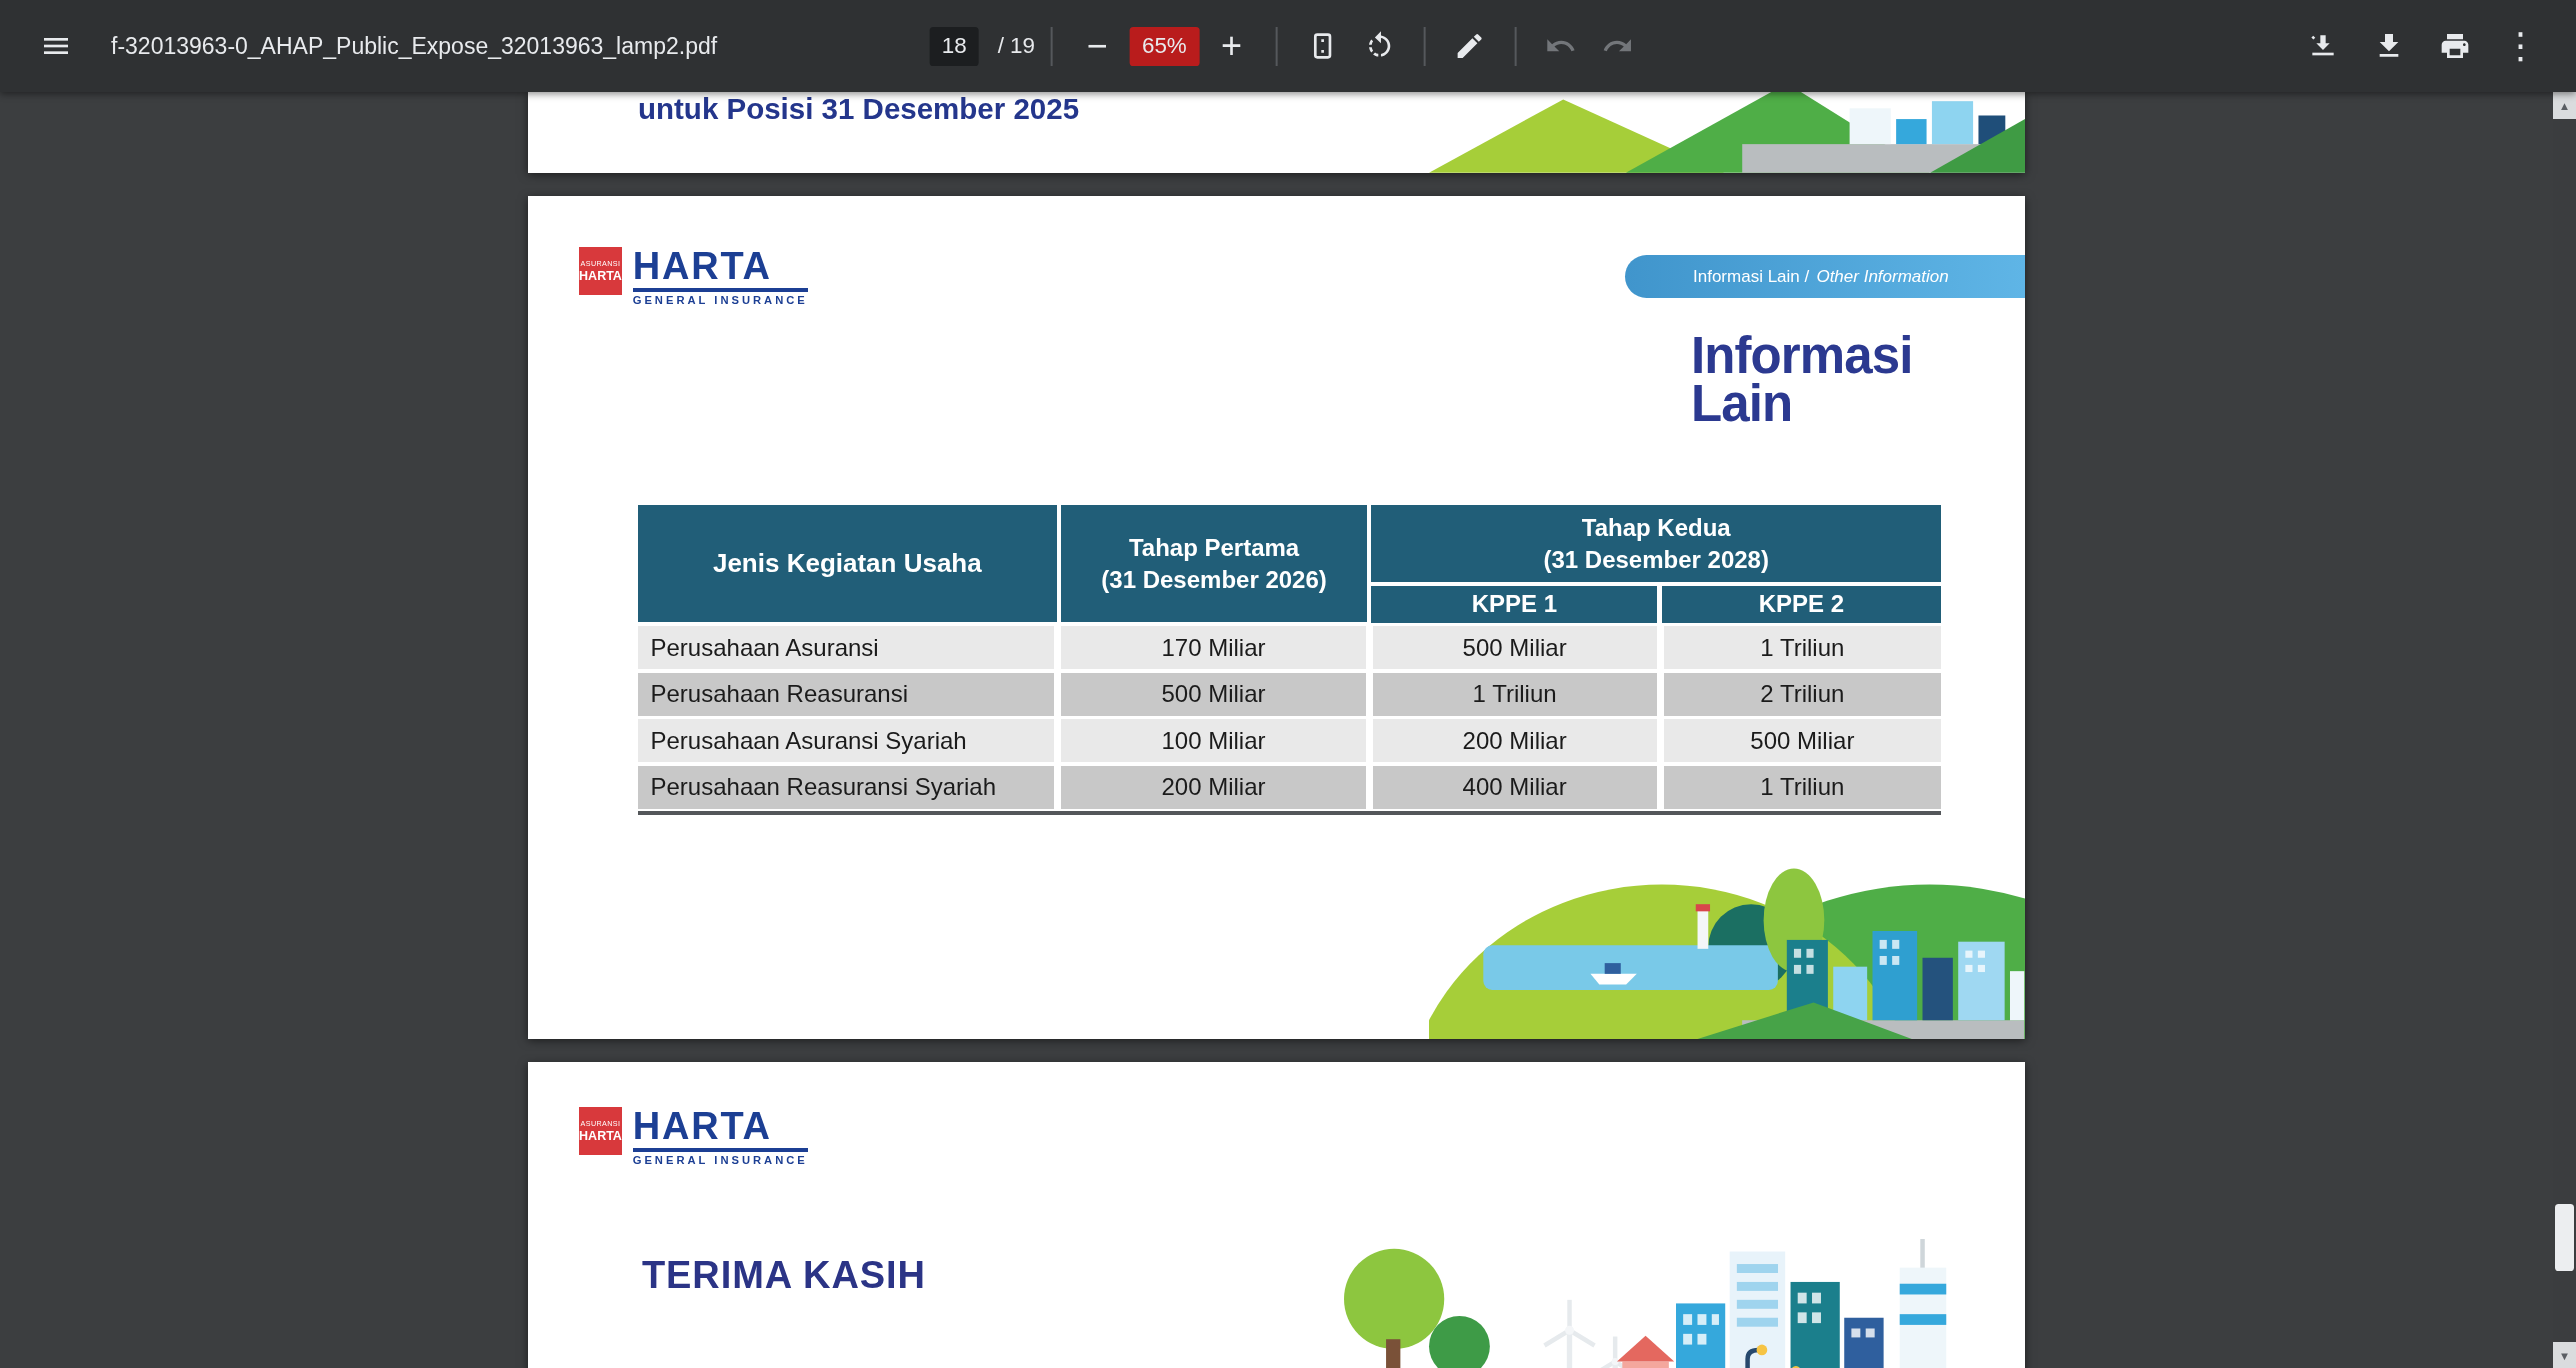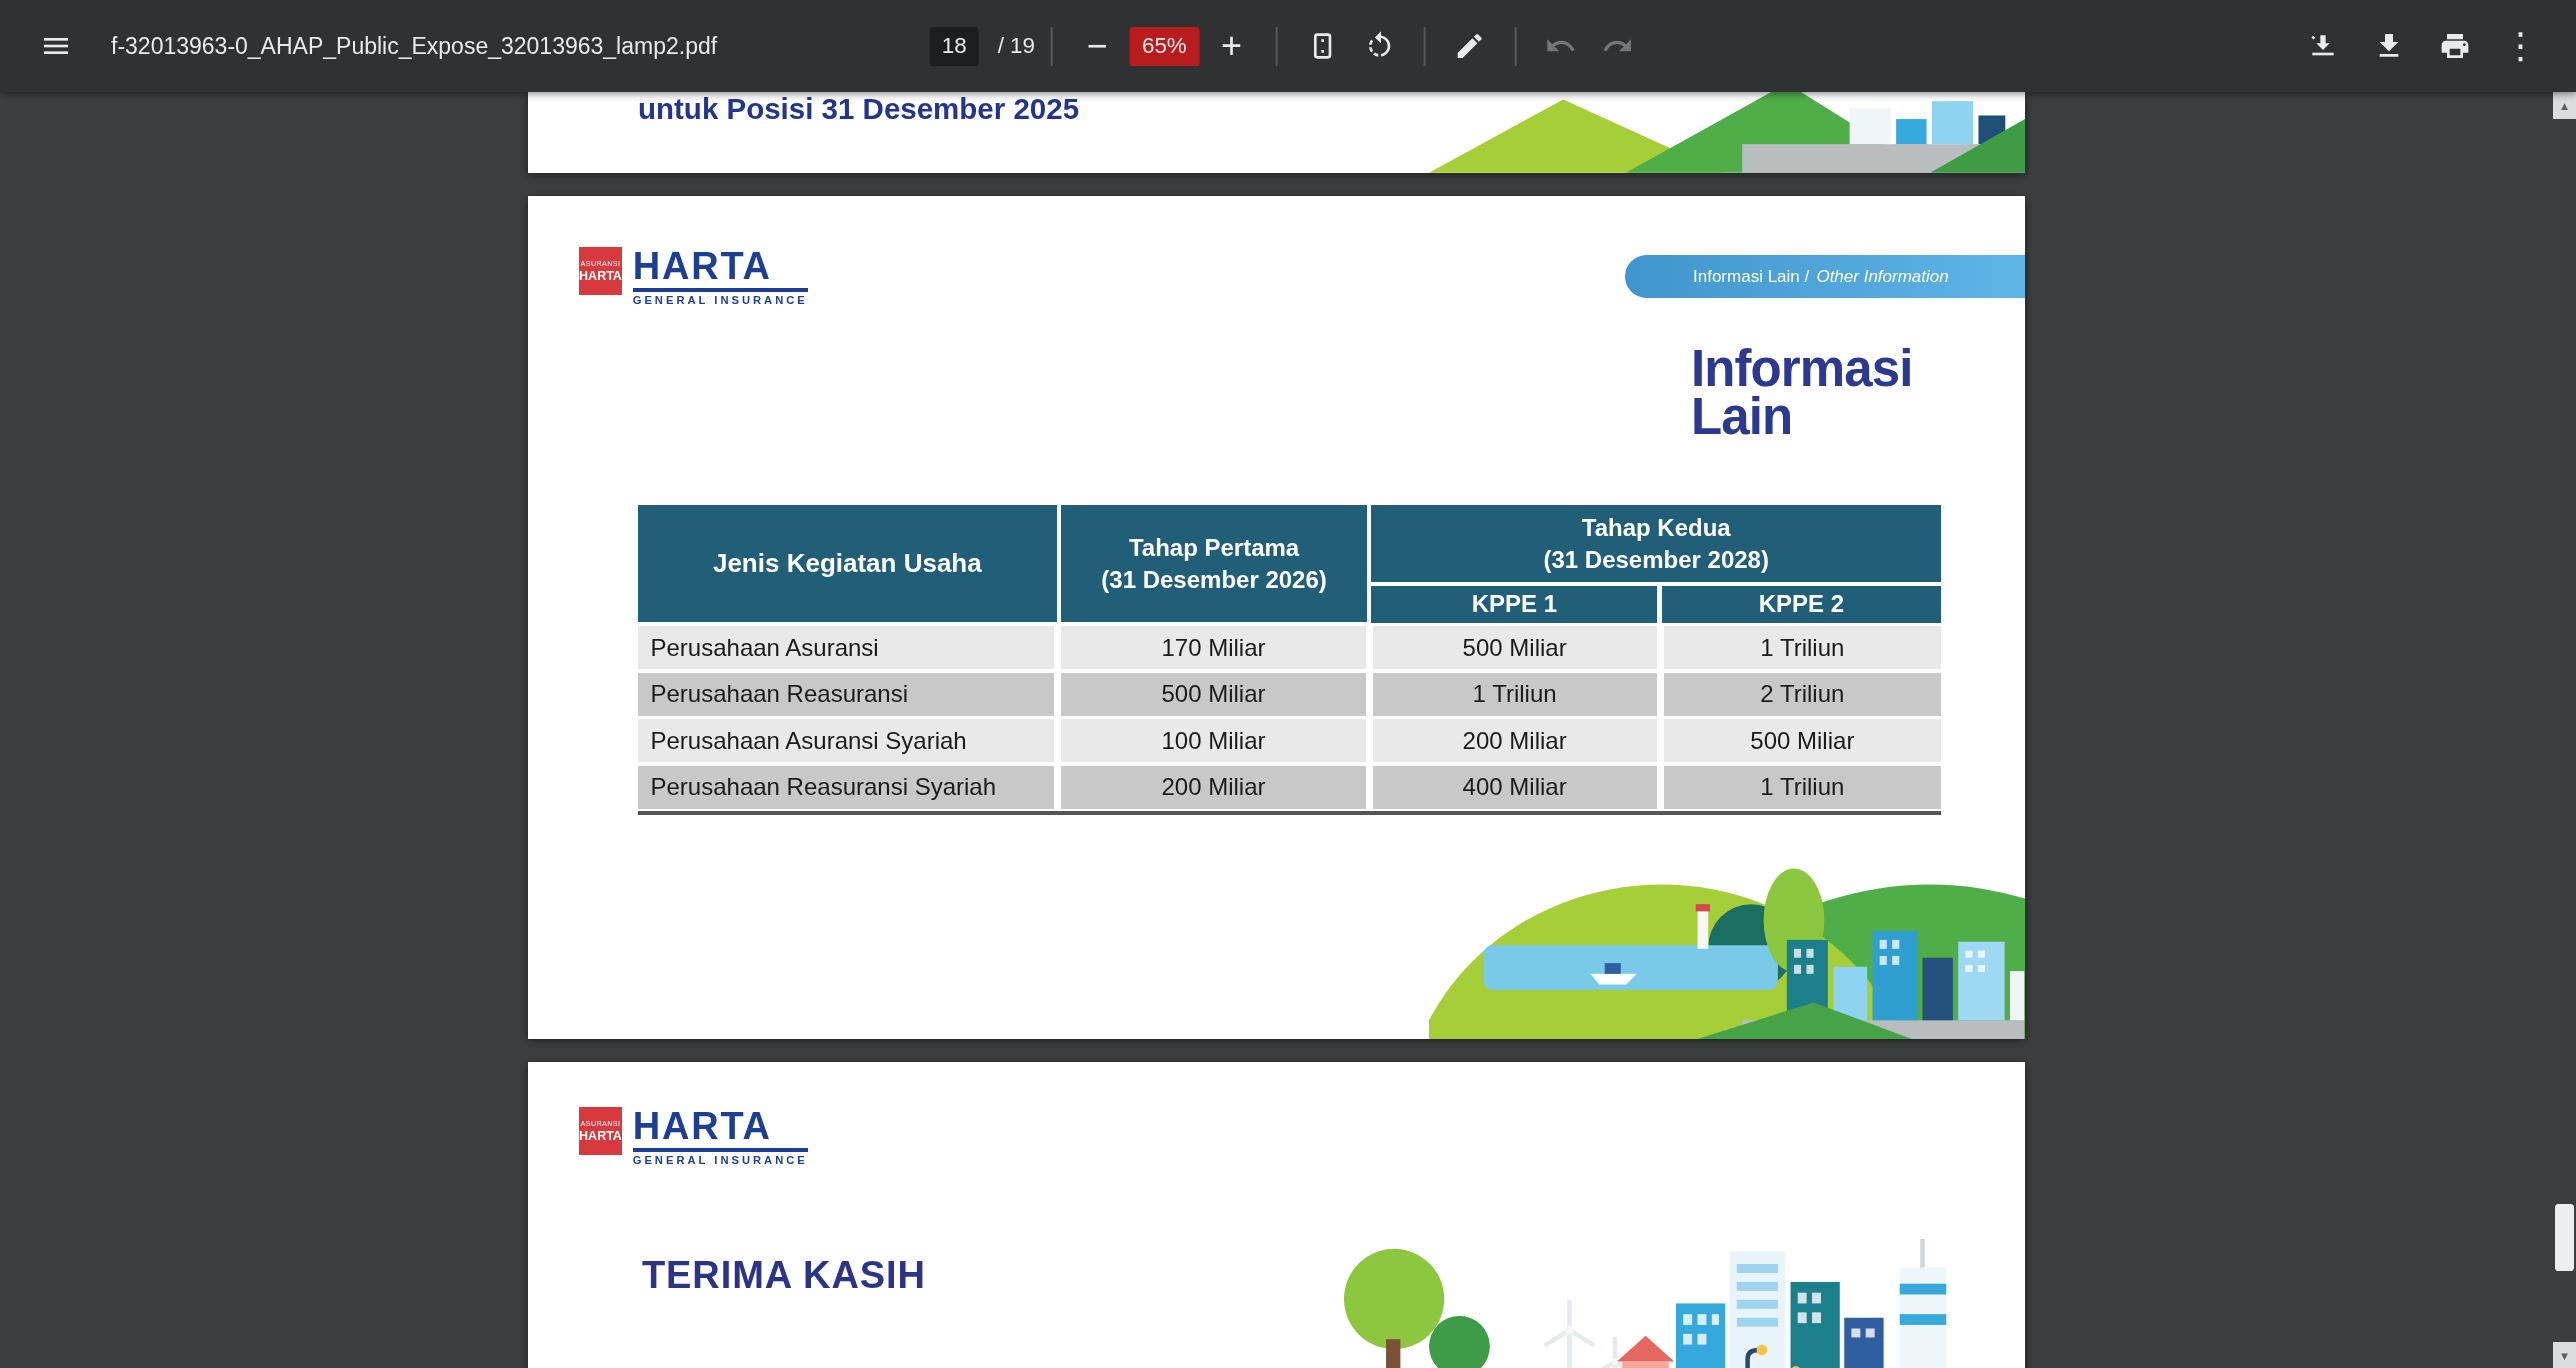--- a/index.html
+++ b/index.html
@@ -43,21 +43,21 @@
   .logo-name{font-size:38px;font-weight:700;color:#1c3f94;letter-spacing:1.8px;line-height:1}
   .logo-rule{height:4.5px;background:#1c3f94;margin:2.7px 0 1.8px}
   .logo-sub{font-size:11.2px;font-weight:700;color:#1c3f94;letter-spacing:3px}
 
   .info-banner{position:absolute;top:59px;right:0;width:400px;height:43px;border-radius:23px 0 0 23px;background:linear-gradient(90deg,#4095cc,#5fb5e6);display:flex;align-items:center;padding-left:68px;color:#fff;font-size:17px}
   .info-banner .bi{font-style:italic;margin-left:7.2px}
 
   .heading{position:absolute;left:120px;top:141px;color:#24368c;font-weight:700;font-size:31px;line-height:1.22}
   .heading .h1{margin-bottom:12.5px}
 
-  .side-title{position:absolute;left:1163px;top:149px;color:#2b3990;font-weight:700;font-size:51px;line-height:.95;letter-spacing:-0.9px}
+  .side-title{position:absolute;left:1163px;top:136px;color:#2b3990;font-weight:700;font-size:51px;line-height:.95;letter-spacing:-0.9px}
   .side-title span{display:block}
 
   .kppe-table{position:absolute;left:110px;top:309px;width:1303px}
   .thead{display:flex;gap:4.5px}
   .th{background:#215e78;color:#fff;font-weight:700;display:flex;flex-direction:column;align-items:center;justify-content:center;text-align:center}
   .c1{width:419px;height:117px;font-size:26px}
   .c2{width:306px;height:117px;font-size:24px;line-height:1.3}
   .c34{width:570px;display:flex;flex-direction:column;gap:3.6px}
   .c3top{height:77px;font-size:24px;line-height:1.3}
   .subrow{display:flex;gap:4.5px}

